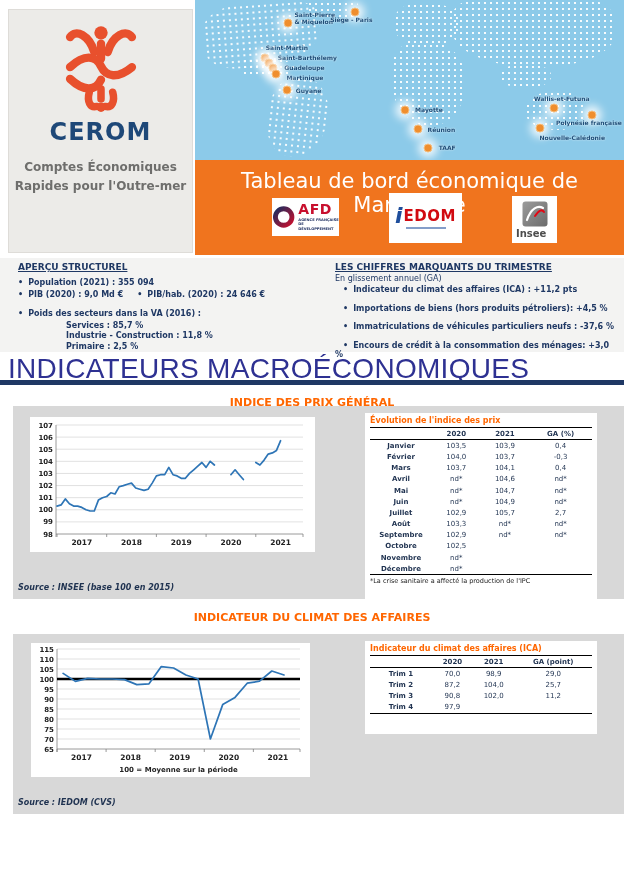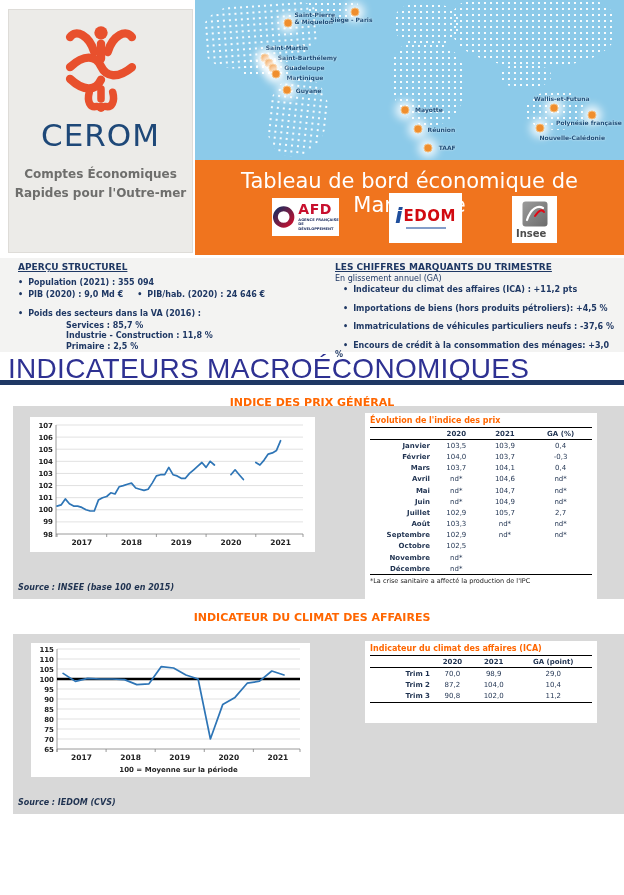--- a/index.html
+++ b/index.html
@@ -3,21 +3,21 @@
 <meta charset="utf-8">
 <style>
   html,body{margin:0;padding:0;background:#fff;}
   #page{position:relative;width:624px;height:895px;background:#fff;overflow:hidden;
         font-family:"DejaVu Sans",sans-serif;color:#1F3864;}
 
   
   .left-panel{position:absolute;left:8px;top:9px;width:185px;height:244px;
               background:#ECEBE8;border:1px solid #DEDCD8;box-sizing:border-box;text-align:center;}
   .cerom-logo{margin-top:12px;}
-  .brand{font-size:31px;font-weight:400;color:#1E4878;letter-spacing:1px;line-height:1;margin-top:2px;}
+  .brand{font-size:24px;font-weight:700;color:#1E4878;letter-spacing:1px;line-height:1;margin-top:2px;}
   .brand-sub{margin-top:14px;font-size:12px;font-weight:700;color:#6E6E6C;line-height:1.55;}
 
   
   .map{position:absolute;left:195px;top:0;width:429px;height:160px;background:#8CCAE9;overflow:hidden;}
   .blob{position:absolute;background-image:radial-gradient(circle,rgba(255,255,255,.92) 1.15px,rgba(255,255,255,0) 1.5px);
         background-size:6px 6px;}
   .mdot{position:absolute;width:7px;height:7px;border-radius:50%;background:#EF8E2E;
         border:1px solid #F6BF7F;transform:translate(-50%,-50%);
         box-shadow:0 0 9px 5px rgba(255,255,255,.85);}
   .mlabel{position:absolute;font-size:6px;font-weight:700;color:#1F4E79;line-height:1.25;
@@ -71,21 +71,21 @@
   .cb2{left:18px;top:9px;width:279px;height:134px;}
   .source{position:absolute;left:5px;bottom:7px;font-size:8px;font-weight:700;font-style:italic;color:#1F3250;}
 
   
   .datatable{position:absolute;left:352px;top:7px;width:232px;background:#fff;padding:3px 5px 20px 5px;box-sizing:border-box;}
   .tbl-title{font-size:8px;font-weight:700;color:#FF6600;margin-bottom:2px;}
   .datatable table{border-collapse:collapse;width:100%;border-top:1.6px solid #000;border-bottom:1.6px solid #000;}
   .datatable th,.datatable td{font-size:7px;color:#1F3250;padding:1.6px 2px;}
   .datatable thead th{font-weight:700;border-bottom:1.4px solid #000;text-align:center;}
   .datatable thead th:first-child{width:58px;}
-  .datatable tbody th{font-weight:700;text-align:right;}
+  .datatable tbody th{font-weight:700;text-align:center;}
   .datatable tbody td{text-align:center;font-weight:400;}
   .tbl-foot{font-size:6.5px;color:#222;margin-top:2px;}
 </style>
 </head>
 <body>
 
 <div id="page">
 
   <div class="left-panel">
     <svg class="cerom-logo" width="88" height="92" viewBox="0 0 100 110">
@@ -407,27 +407,33 @@
             <tr>
               <th>Trim 1</th>
               <td>70,0</td>
               <td>98,9</td>
               <td>29,0</td>
             </tr>
             <tr>
               <th>Trim 2</th>
               <td>87,2</td>
               <td>104,0</td>
-              <td>10,4</td>
+              <td>25,7</td>
             </tr>
             <tr>
               <th>Trim 3</th>
               <td>90,8</td>
               <td>102,0</td>
               <td>11,2</td>
             </tr>
+            <tr>
+              <th>Trim 4</th>
+              <td>97,9</td>
+              <td></td>
+              <td></td>
+            </tr>
           </tbody>
         </table>
     </div>
     <div class="source">Source : IEDOM (CVS)</div>
   </div>
 
 </div>
 
 </body></html>

